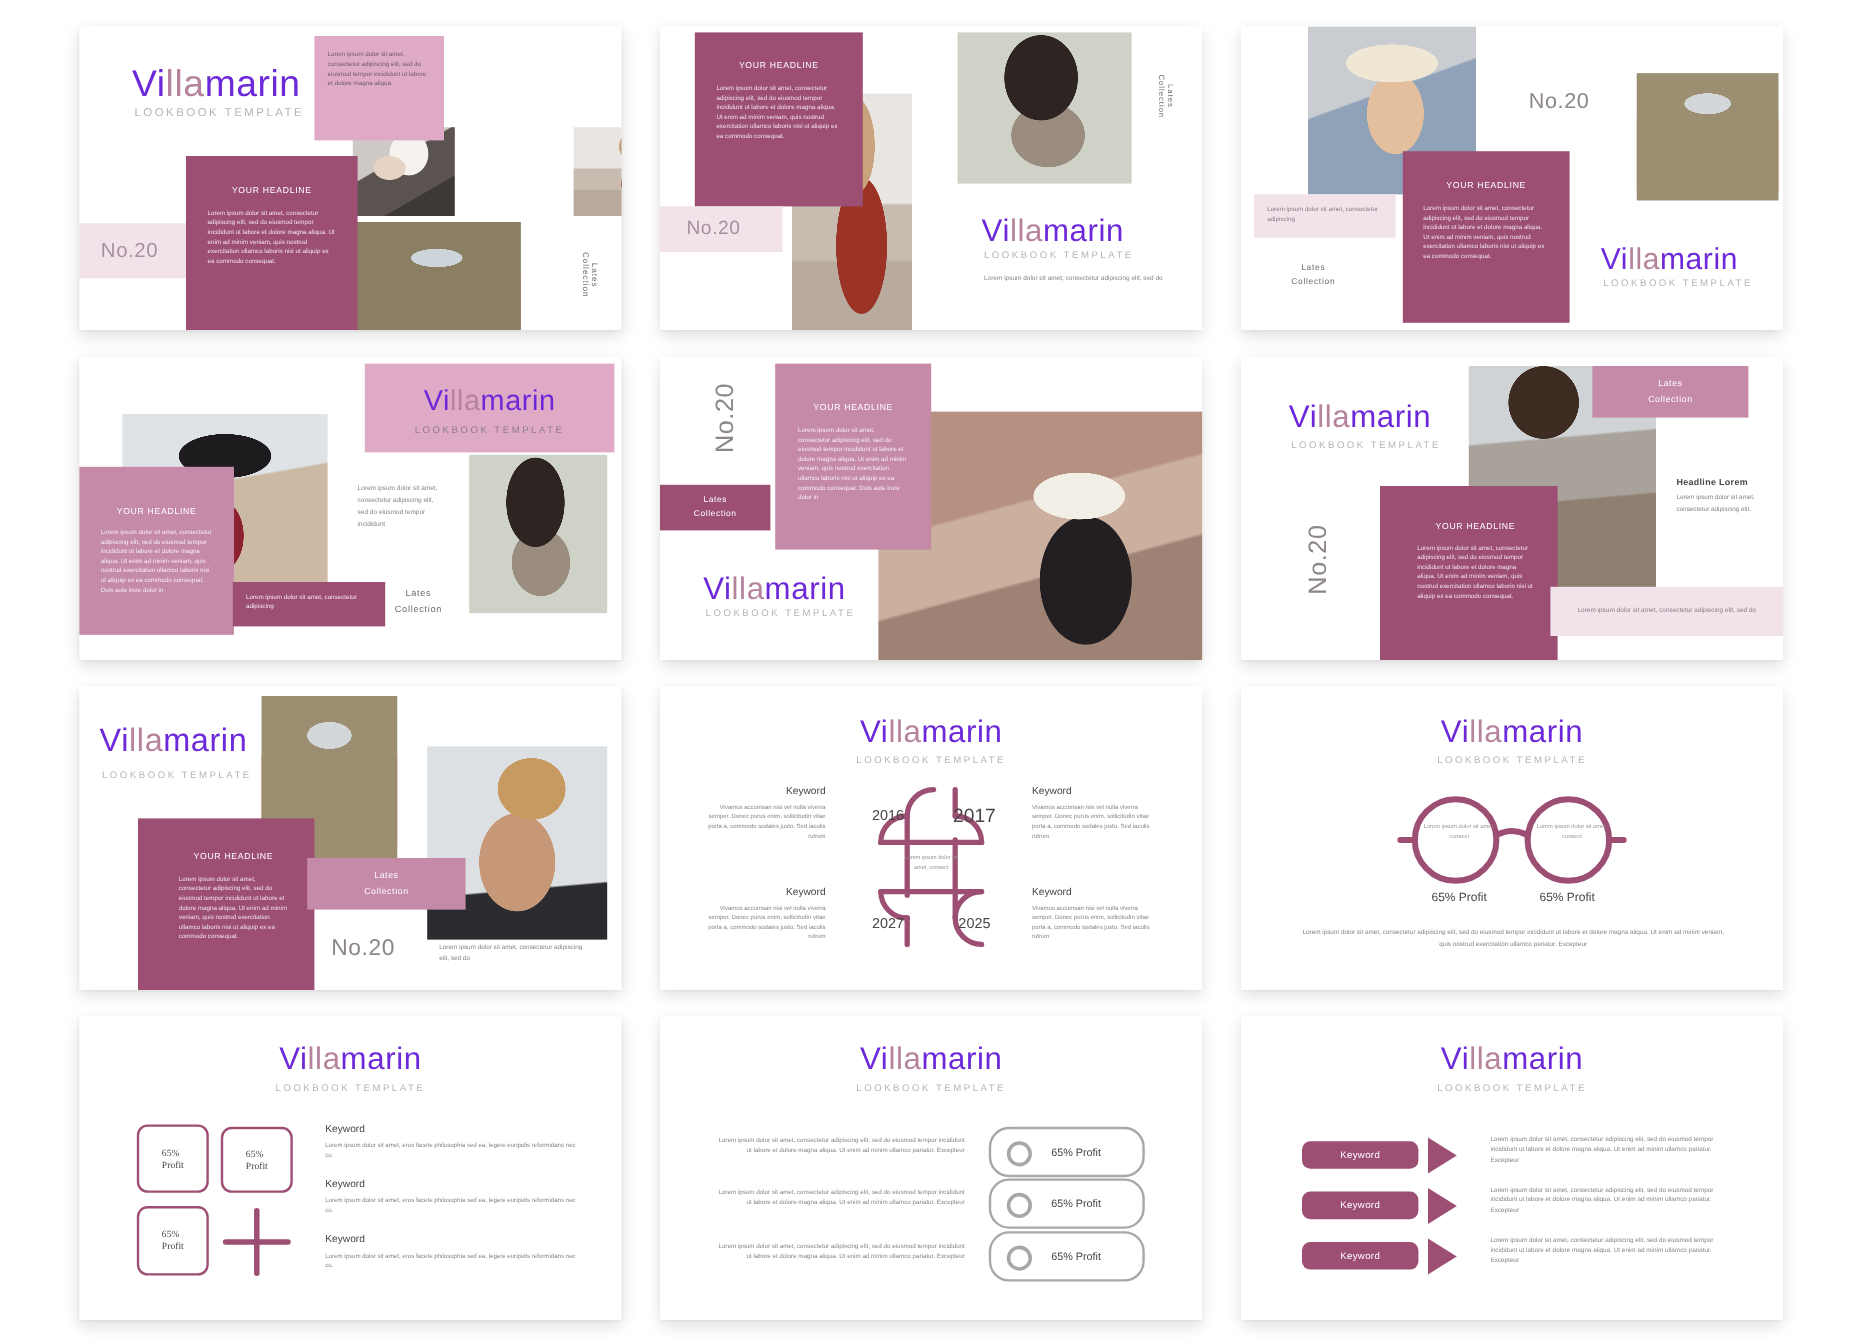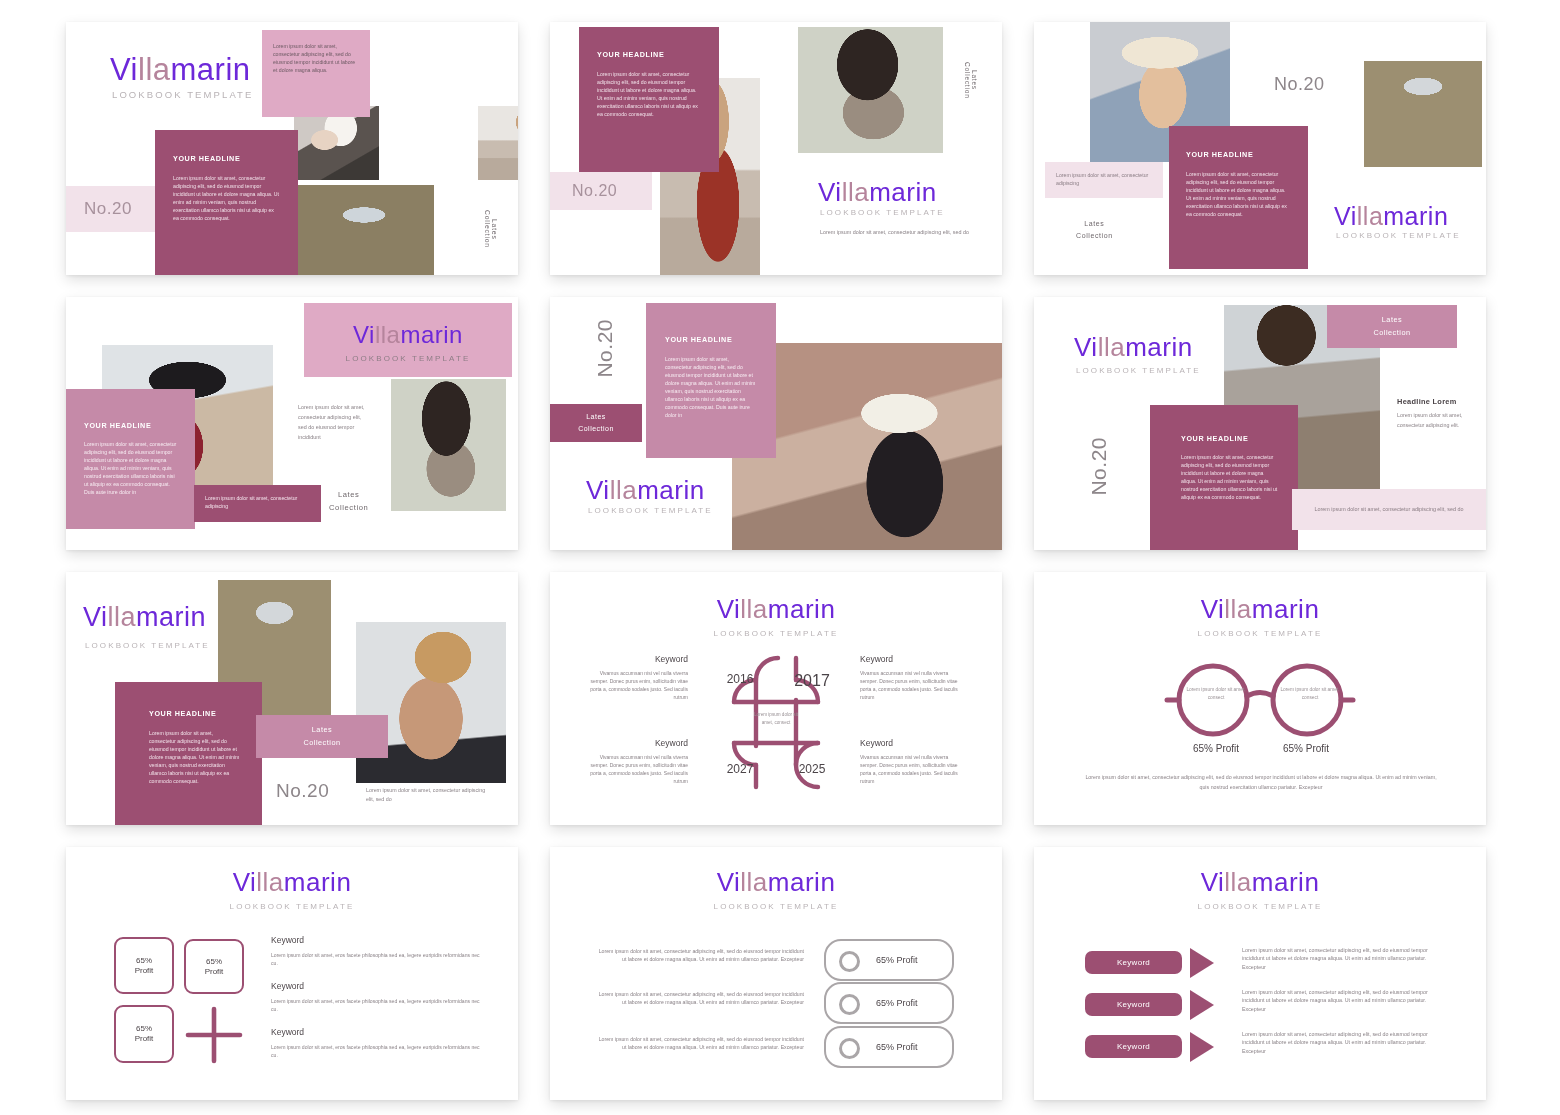--- a/index.html
+++ b/index.html
@@ -37,21 +37,21 @@
     white-space: nowrap;
   }
 
   
   .box-plum  { background: #9c4f72; color: #fff; }
   .box-mid   { background: #c58aa8; color: #fff; }
   .box-pink  { background: #dfaac5; color: #6d5a63; }
   .box-pale  { background: #f2e2ea; color: #a7919c; }
 
   .headline {
-    font-weight: 700; letter-spacing: .6px; color: #ffffff;
+    font-weight: 400; letter-spacing: .6px; color: #ffffff; text-align: center;
   }
   .body-xs { line-height: 1.55; }
 
   
   .photo { background-size: cover; background-position: center; }
   .ph-hand {
     background:
       radial-gradient(ellipse at 36% 46%, #e7d3c3 0 17%, transparent 18%),
       radial-gradient(ellipse at 55% 30%, #f6f3ef 0 24%, transparent 25%),
       linear-gradient(150deg,#cfc9c5 0 38%, #5a534f 39% 72%, #3d3936 73% 100%);
@@ -115,21 +115,21 @@
   .vert-rot { writing-mode: vertical-rl; transform: rotate(180deg); white-space: pre; }
 
   
   .info-title { text-align: center; }
   .kw { color: #4b4448; font-weight: 400; }
   .para { color: #8a8287; line-height: 1.6; }
 
   .sq {
     border: 2.6px solid #9c4f72; border-radius: 9px;
     display: flex; align-items: center; justify-content: center;
-    text-align: center; color: #4b4448; line-height: 1.25;
+    color: #4b4448; line-height: 1.25; font-family: Liberation Serif, serif;
   }
   .pill-grey {
     border: 2.6px solid #aaa6a8; border-radius: 17px;
     display: flex; align-items: center;
   }
   .ring {
     border: 3px solid #aaa6a8; border-radius: 50%;
   }
   .pill-plum {
     background: #9c4f72; border-radius: 7px; color: #fff;

